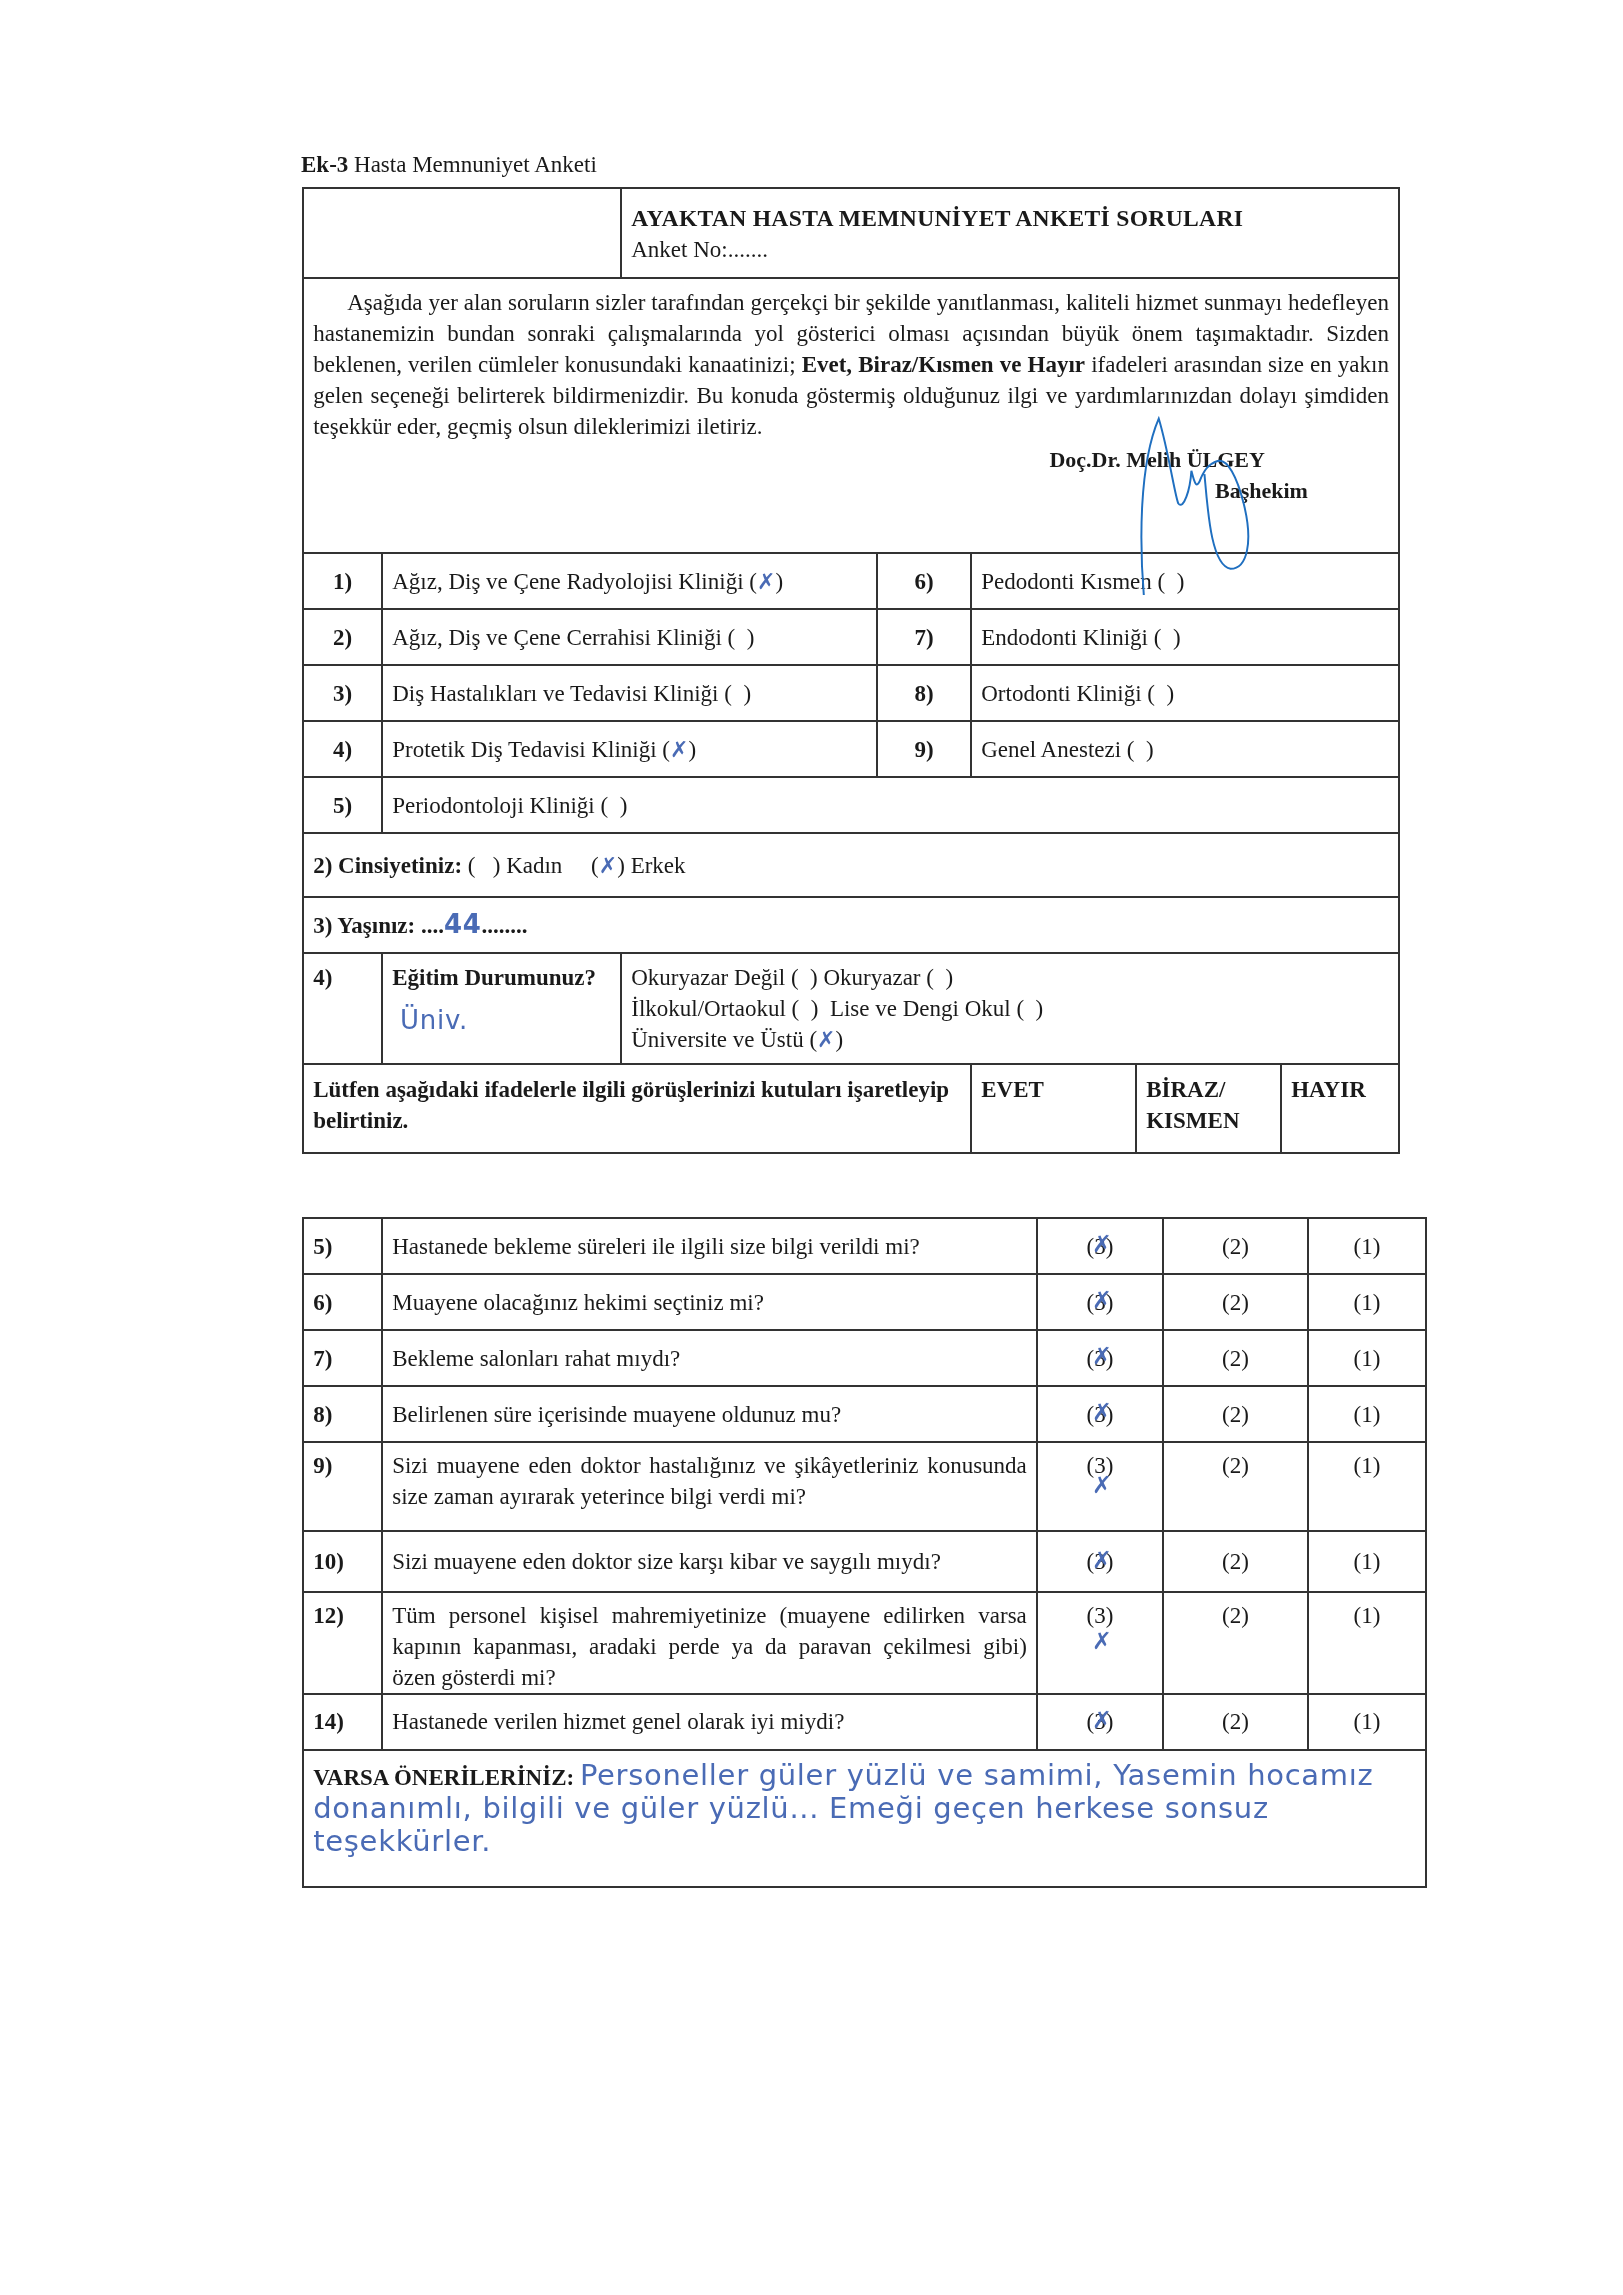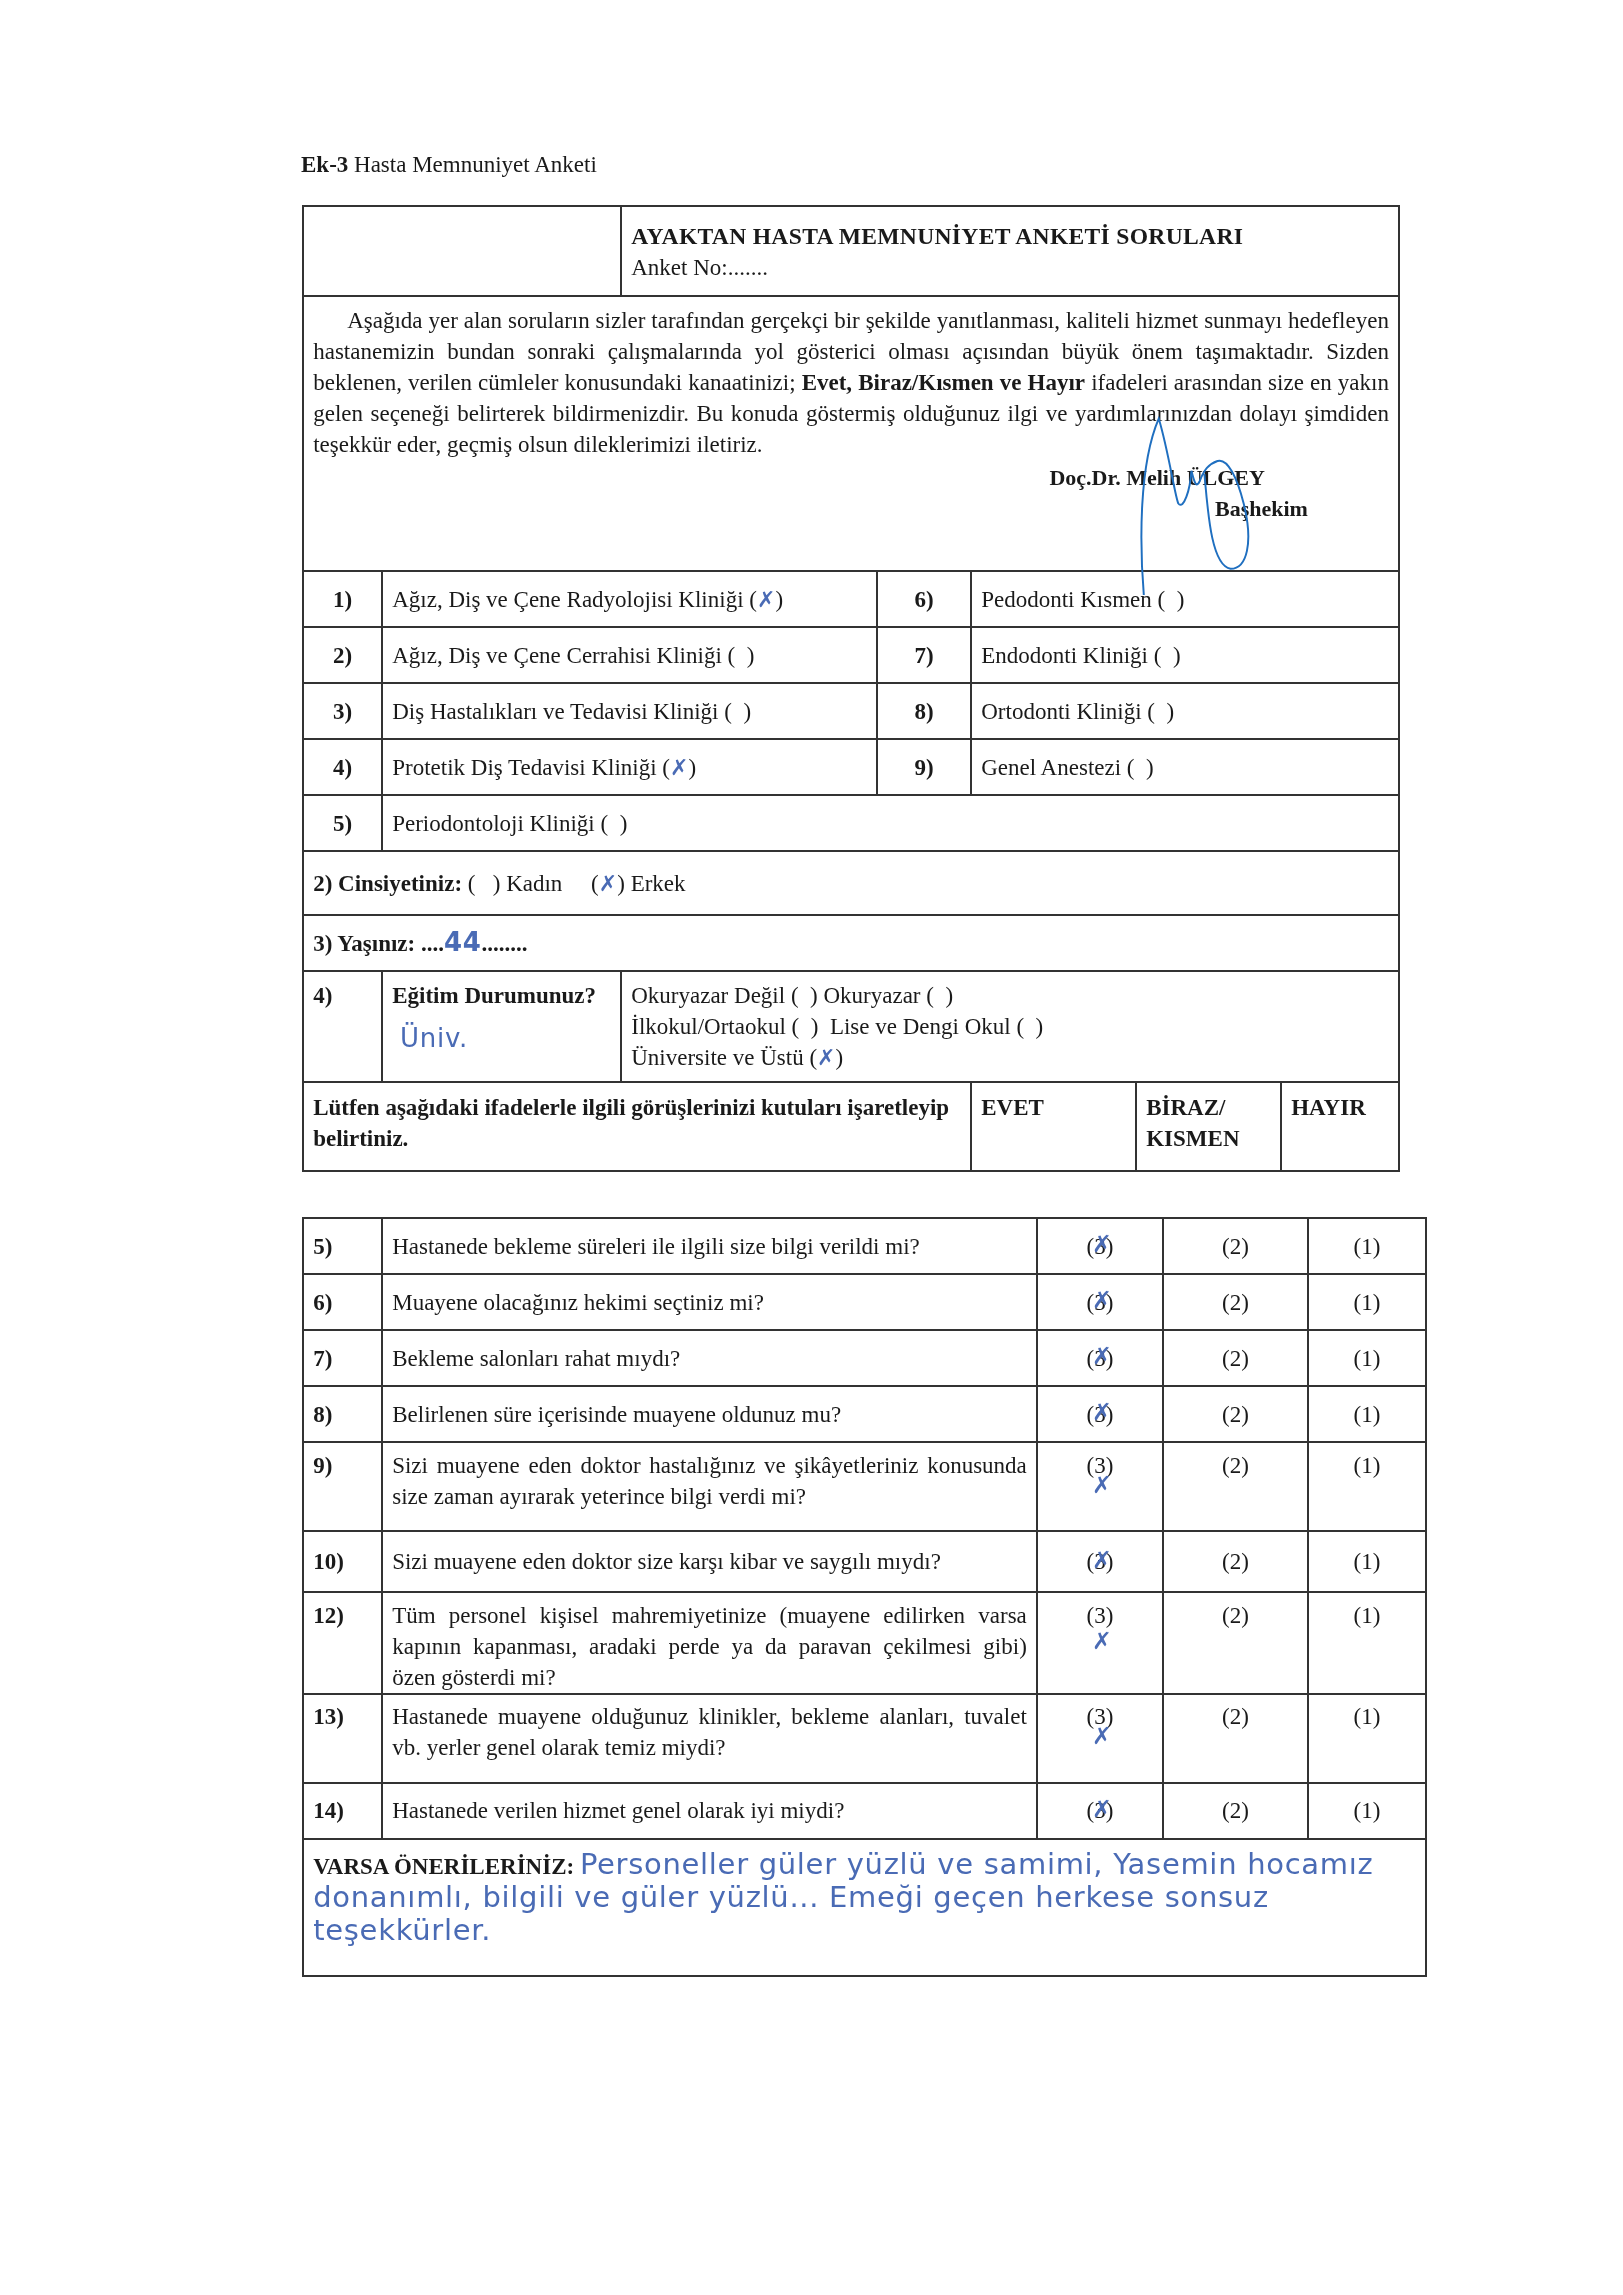--- a/index.html
+++ b/index.html
@@ -1,20 +1,20 @@
 <!DOCTYPE html>
 <html style="font-size:10.5px"><head>
 <meta charset="utf-8">
 <style>
   html, body { margin:0; padding:0; background:#ffffff; }
   body { width:1623px; height:2295px; position:relative; overflow:hidden;
          font-family:"Liberation Serif","DejaVu Serif",serif; color:#1a1a1a; }
   .doc-label { position:absolute; left:301px; top:152px; font-size:23px; }
   .doc-label b { font-weight:bold; }
-  table.form { position:absolute; left:302px; top:205px; width:1096px;
+  table.form { position:absolute; left:302px; top:187px; width:1096px;
                border-collapse:collapse; table-layout:fixed; }
   table.form td { border:2px solid #333; padding:0 9.2px; vertical-align:middle; font-size:23px; line-height:31px; }
   .hdr-title { font-weight:bold; font-size:23.6px; letter-spacing:0.3px; }
   .intro { text-align:justify; line-height:31px; font-size:23px; padding:7.9px 9.2px 6.5px 9.2px !important; vertical-align:top !important; }
   .intro p { margin:0; text-indent:34px; }
   .sig { text-align:right; padding-right:124px; font-weight:bold; font-size:22px; line-height:31px; margin-top:2.6px; }
   .sig .title2 { padding-right:0; margin-right:-43px; }
   .bold { font-weight:bold; }
   .num { font-weight:bold; text-align:center; }
   .mark { color:#4a6bb5; font-family:"DejaVu Sans",sans-serif; font-weight:bold; font-size:22px; }
@@ -183,27 +183,20 @@
         <td class="opt" style="vertical-align:middle;padding-top:0px">(2)</td>
         <td class="opt" style="vertical-align:middle;padding-top:0px">(1)</td>
       </tr>
       <tr style="height: 89px;">
         <td class="num" style="text-align:left;vertical-align:top;padding-top:6.5px">12)</td>
         <td class="q-text" style="vertical-align:top;padding-top:6.5px">Tüm personel kişisel mahremiyetinize (muayene edilirken varsa kapının kapanması, aradaki perde ya da paravan çekilmesi gibi) özen gösterdi mi?</td>
         <td class="opt evet-sel" style="vertical-align:top;padding-top:6.5px"><span>(3)</span><span class="x">✗</span></td>
         <td class="opt" style="vertical-align:top;padding-top:6.5px">(2)</td>
         <td class="opt" style="vertical-align:top;padding-top:6.5px">(1)</td>
       </tr>
-      <tr style="height: 89px;">
-        <td class="num" style="text-align:left;vertical-align:top;padding-top:6.5px">13)</td>
-        <td class="q-text" style="vertical-align:top;padding-top:6.5px">Hastanede muayene olduğunuz klinikler, bekleme alanları, tuvalet vb. yerler genel olarak temiz miydi?</td>
-        <td class="opt evet-sel" style="vertical-align:top;padding-top:6.5px"><span>(3)</span><span class="x">✗</span></td>
-        <td class="opt" style="vertical-align:top;padding-top:6.5px">(2)</td>
-        <td class="opt" style="vertical-align:top;padding-top:6.5px">(1)</td>
-      </tr>
       <tr style="height: 56px;">
         <td class="num" style="text-align:left;vertical-align:middle;padding-top:0px">14)</td>
         <td class="q-text" style="vertical-align:middle;padding-top:0px">Hastanede verilen hizmet genel olarak iyi miydi?</td>
         <td class="opt evet-sel" style="vertical-align:middle;padding-top:0px"><span>(3)</span><span class="x">✗</span></td>
         <td class="opt" style="vertical-align:middle;padding-top:0px">(2)</td>
         <td class="opt" style="vertical-align:middle;padding-top:0px">(1)</td>
       </tr>
     </tbody>
   <tbody>
       <tr style="height:137px">

